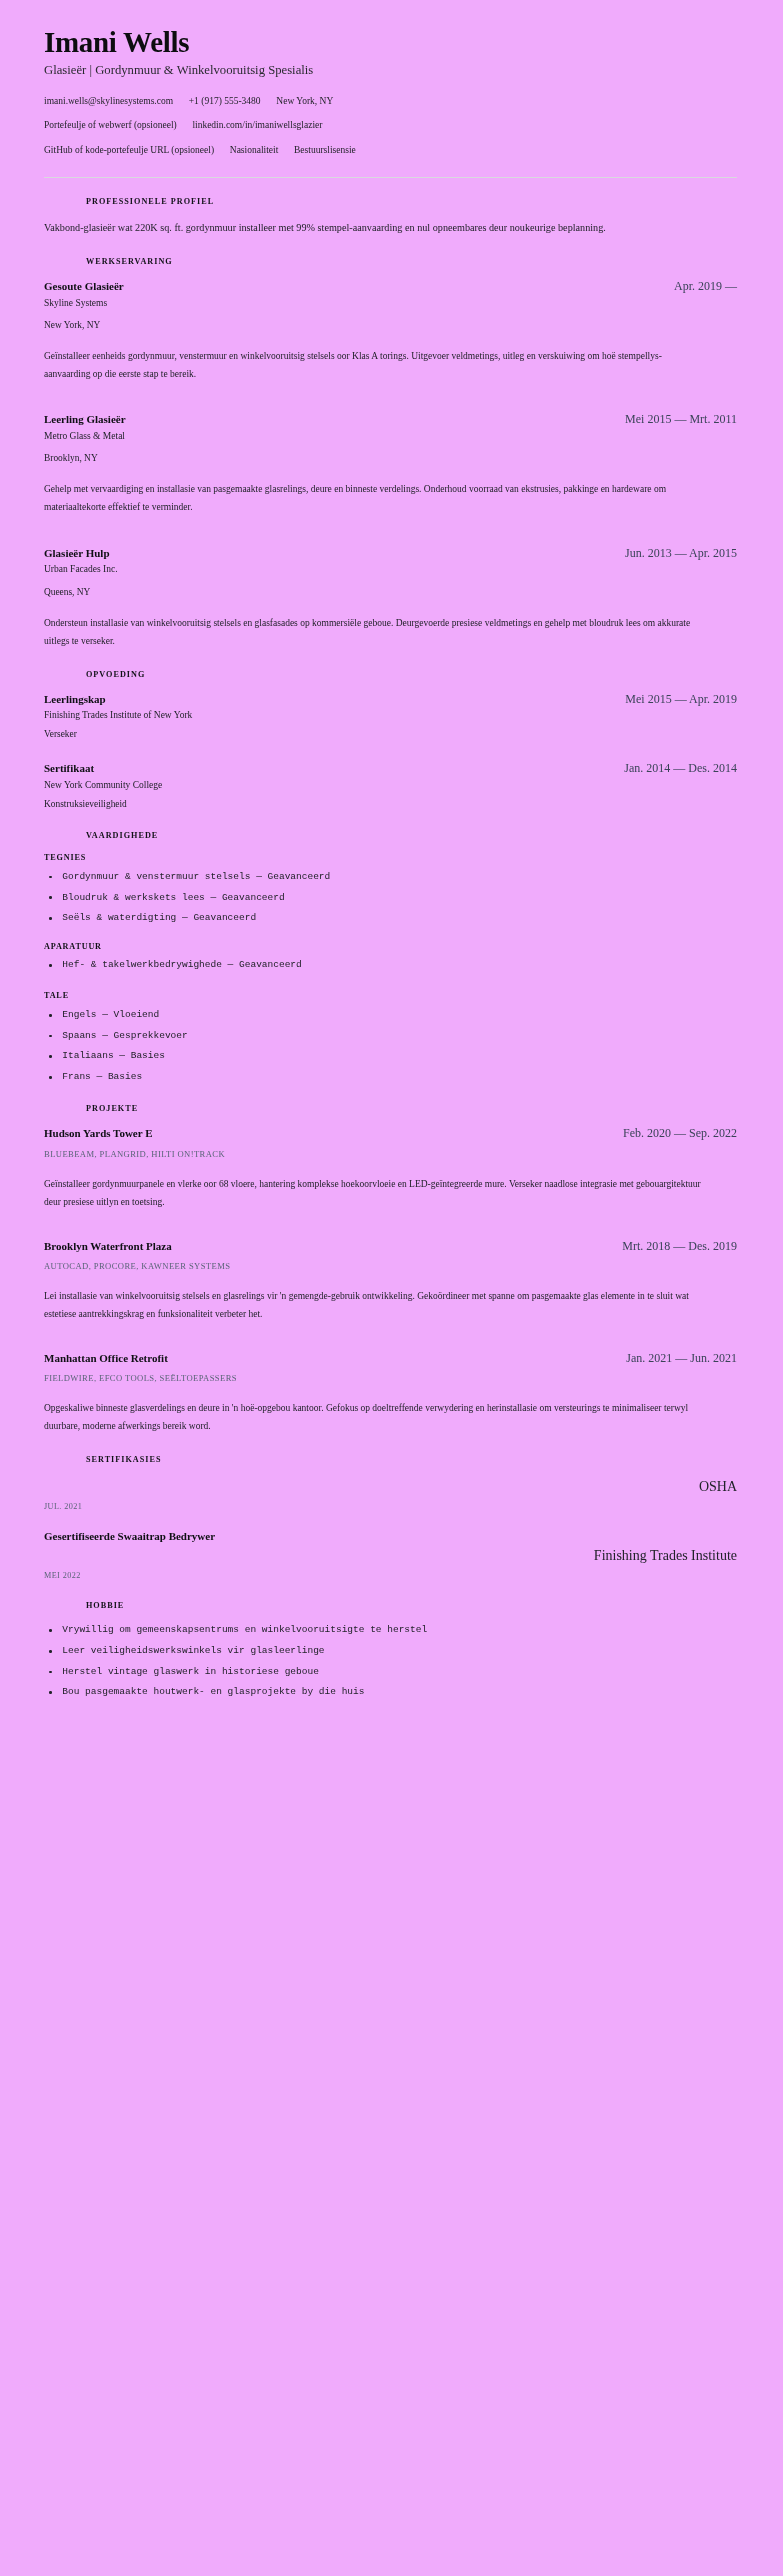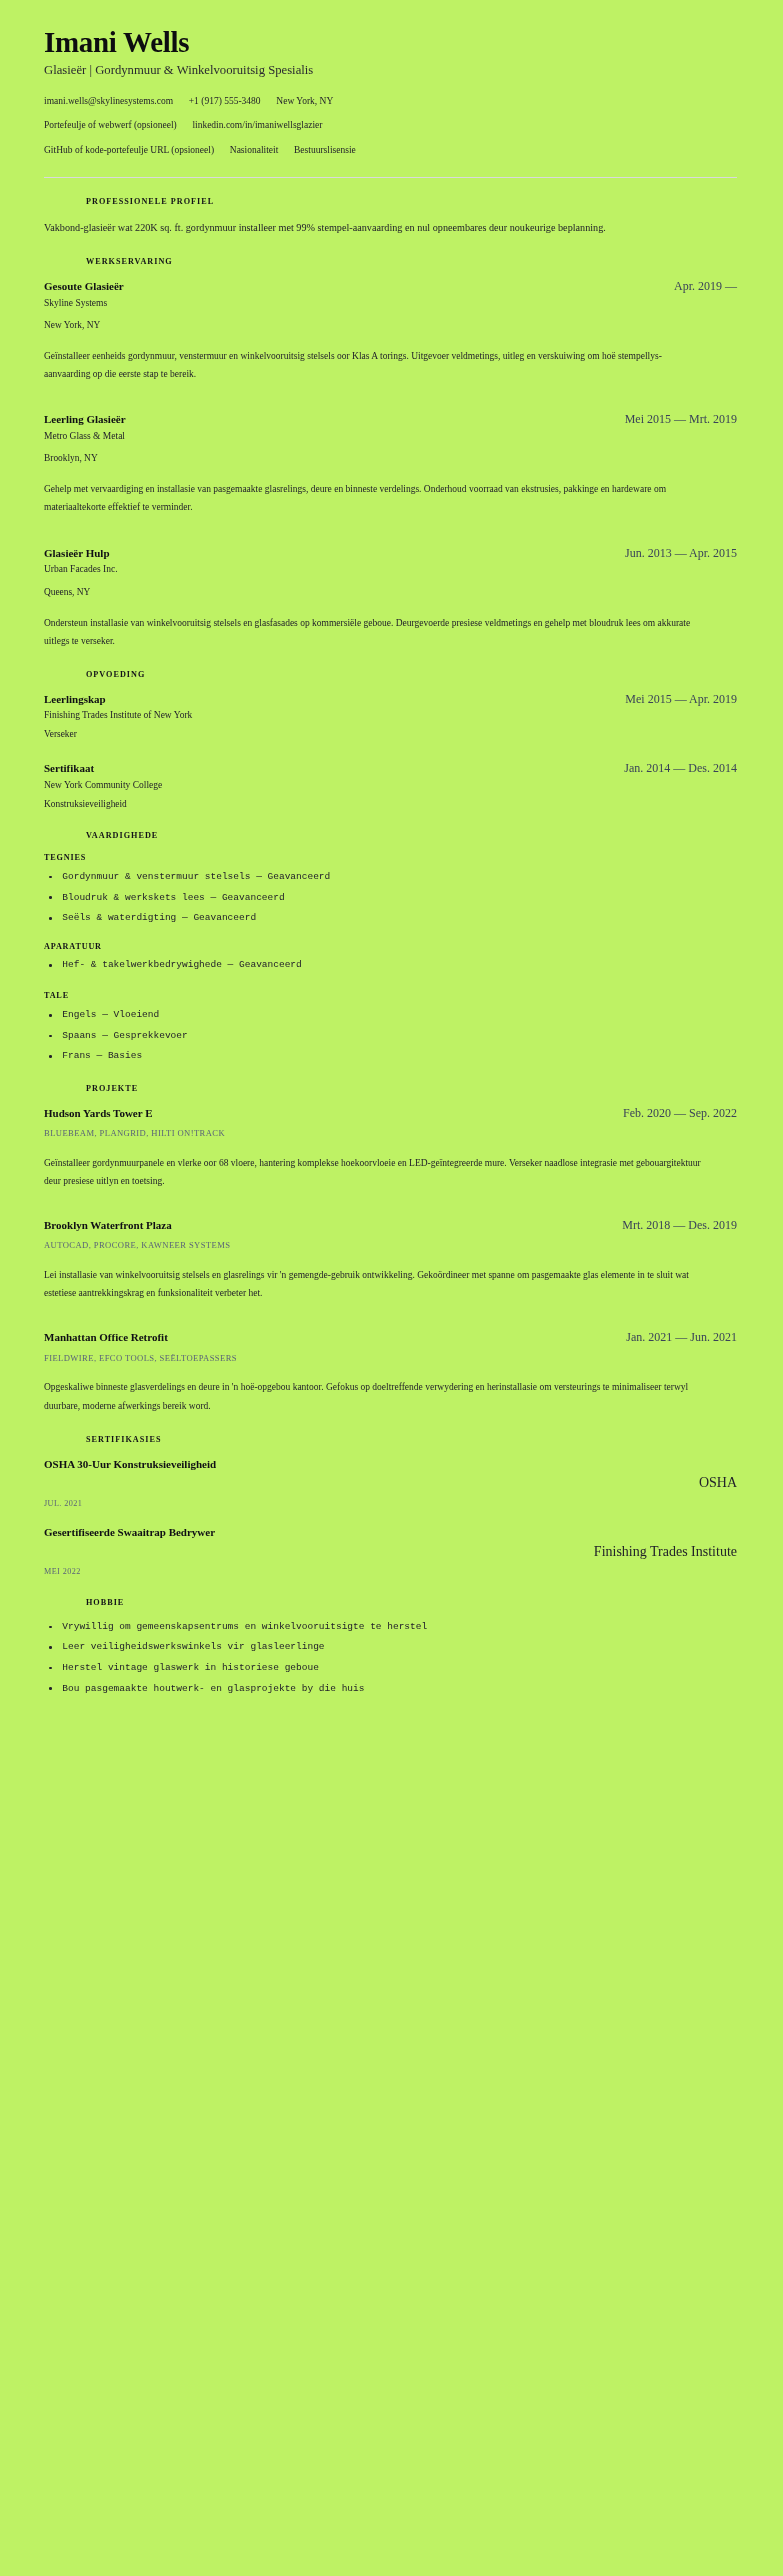--- a/index.html
+++ b/index.html
@@ -13,21 +13,21 @@
     min-height: 2576px;
     font-family: "Liberation Serif", "DejaVu Serif", serif;
     color: #1b1b1f;
     -webkit-font-smoothing: antialiased;
   }
   .page {
     width: 784px;
     min-height: 2576px;
     box-sizing: border-box;
     padding: 27.4px 46px 46px 44px;
-    background: #bef264;
+    background: #f0abfc;
   }
   .sheet {
     width: 693px;
   }
 
   
   .name {
     font-size: 29px;
     line-height: 1.06;
     font-weight: 700;
@@ -239,21 +239,21 @@
               <div class="entry-title">Gesoute Glasieër</div>
               <div class="entry-date">Apr. 2019 —</div>
             </div>
             <div class="entry-org">Skyline Systems</div>
             <div class="entry-loc">New York, NY</div>
             <div class="entry-desc">Geïnstalleer eenheids gordynmuur, venstermuur en winkelvooruitsig stelsels oor Klas A torings. Uitgevoer veldmetings, uitleg en verskuiwing om hoë stempellys-aanvaarding op die eerste stap te bereik.</div>
           </div>
           <div class="entry exp-entry">
             <div class="entry-head">
               <div class="entry-title">Leerling Glasieër</div>
-              <div class="entry-date">Mei 2015 — Mrt. 2019</div>
+              <div class="entry-date">Mei 2015 — Mrt. 2011</div>
             </div>
             <div class="entry-org">Metro Glass &amp; Metal</div>
             <div class="entry-loc">Brooklyn, NY</div>
             <div class="entry-desc">Gehelp met vervaardiging en installasie van pasgemaakte glasrelings, deure en binneste verdelings. Onderhoud voorraad van ekstrusies, pakkinge en hardeware om materiaaltekorte effektief te verminder.</div>
           </div>
           <div class="entry exp-entry">
             <div class="entry-head">
               <div class="entry-title">Glasieër Hulp</div>
               <div class="entry-date">Jun. 2013 — Apr. 2015</div>
             </div>
@@ -302,20 +302,21 @@
             <ul class="bullets">
               <li>Hef- &amp; takelwerkbedrywighede — Geavanceerd</li>
             </ul>
           </div>
         </div>
     <div class="skill-group lang-block">
       <h3 class="skill-group-title">Tale</h3>
       <ul class="bullets" id="language-list">
             <li>Engels — Vloeiend</li>
             <li>Spaans — Gesprekkevoer</li>
+            <li>Italiaans — Basies</li>
             <li>Frans — Basies</li>
           </ul>
     </div>
   </section>
 
   <section class="section">
     <h2 class="section-title">Projekte</h2>
     <div id="projects-list">
           <div class="entry proj-entry">
             <div class="entry-head">
@@ -341,21 +342,20 @@
             <div class="entry-tech">FIELDWIRE, EFCO TOOLS, SEËLTOEPASSERS</div>
             <div class="entry-desc">Opgeskaliwe binneste glasverdelings en deure in 'n hoë-opgebou kantoor. Gefokus op doeltreffende verwydering en herinstallasie om versteurings te minimaliseer terwyl duurbare, moderne afwerkings bereik word.</div>
           </div>
         </div>
   </section>
 
   <section class="section">
     <h2 class="section-title">Sertifikasies</h2>
     <div id="certifications-list">
           <div class="entry cert-entry">
-            <div class="entry-title">OSHA 30-Uur Konstruksieveiligheid</div>
             <div class="entry-issuer">OSHA</div>
             <div class="entry-small-date">JUL. 2021</div>
           </div>
           <div class="entry cert-entry">
             <div class="entry-title">Gesertifiseerde Swaaitrap Bedrywer</div>
             <div class="entry-issuer">Finishing Trades Institute</div>
             <div class="entry-small-date">MEI 2022</div>
           </div>
         </div>
   </section>

